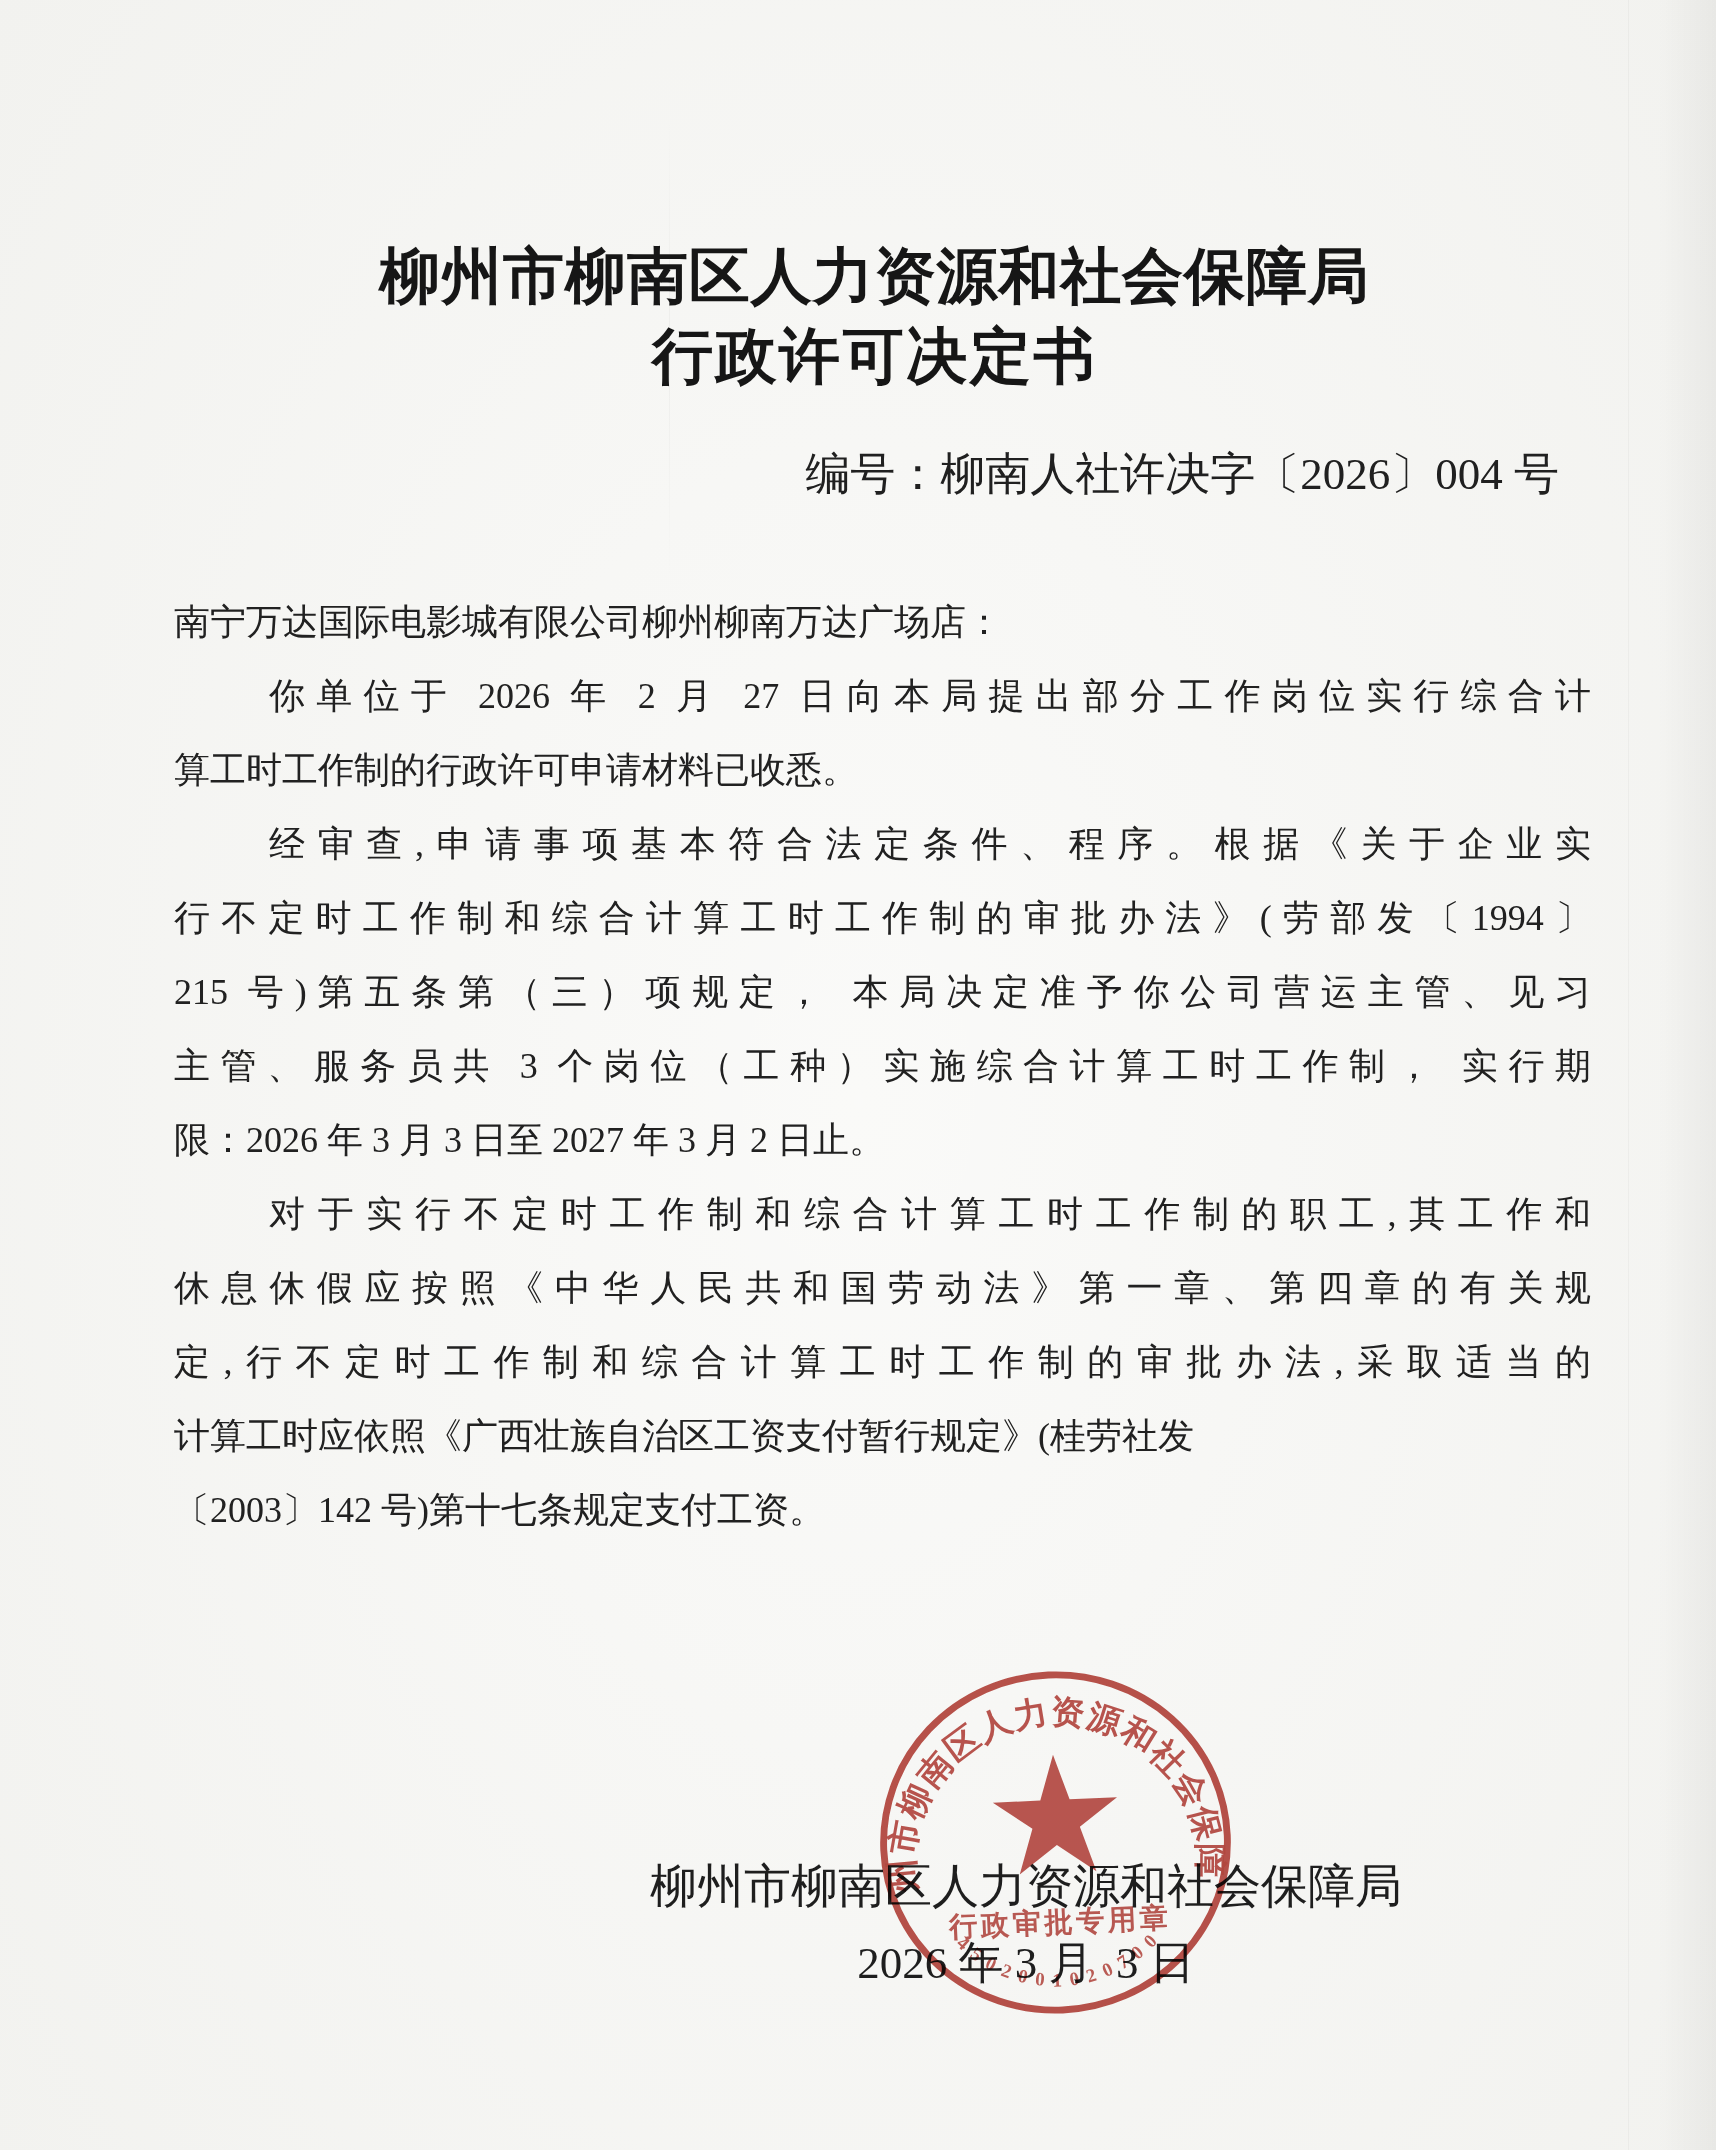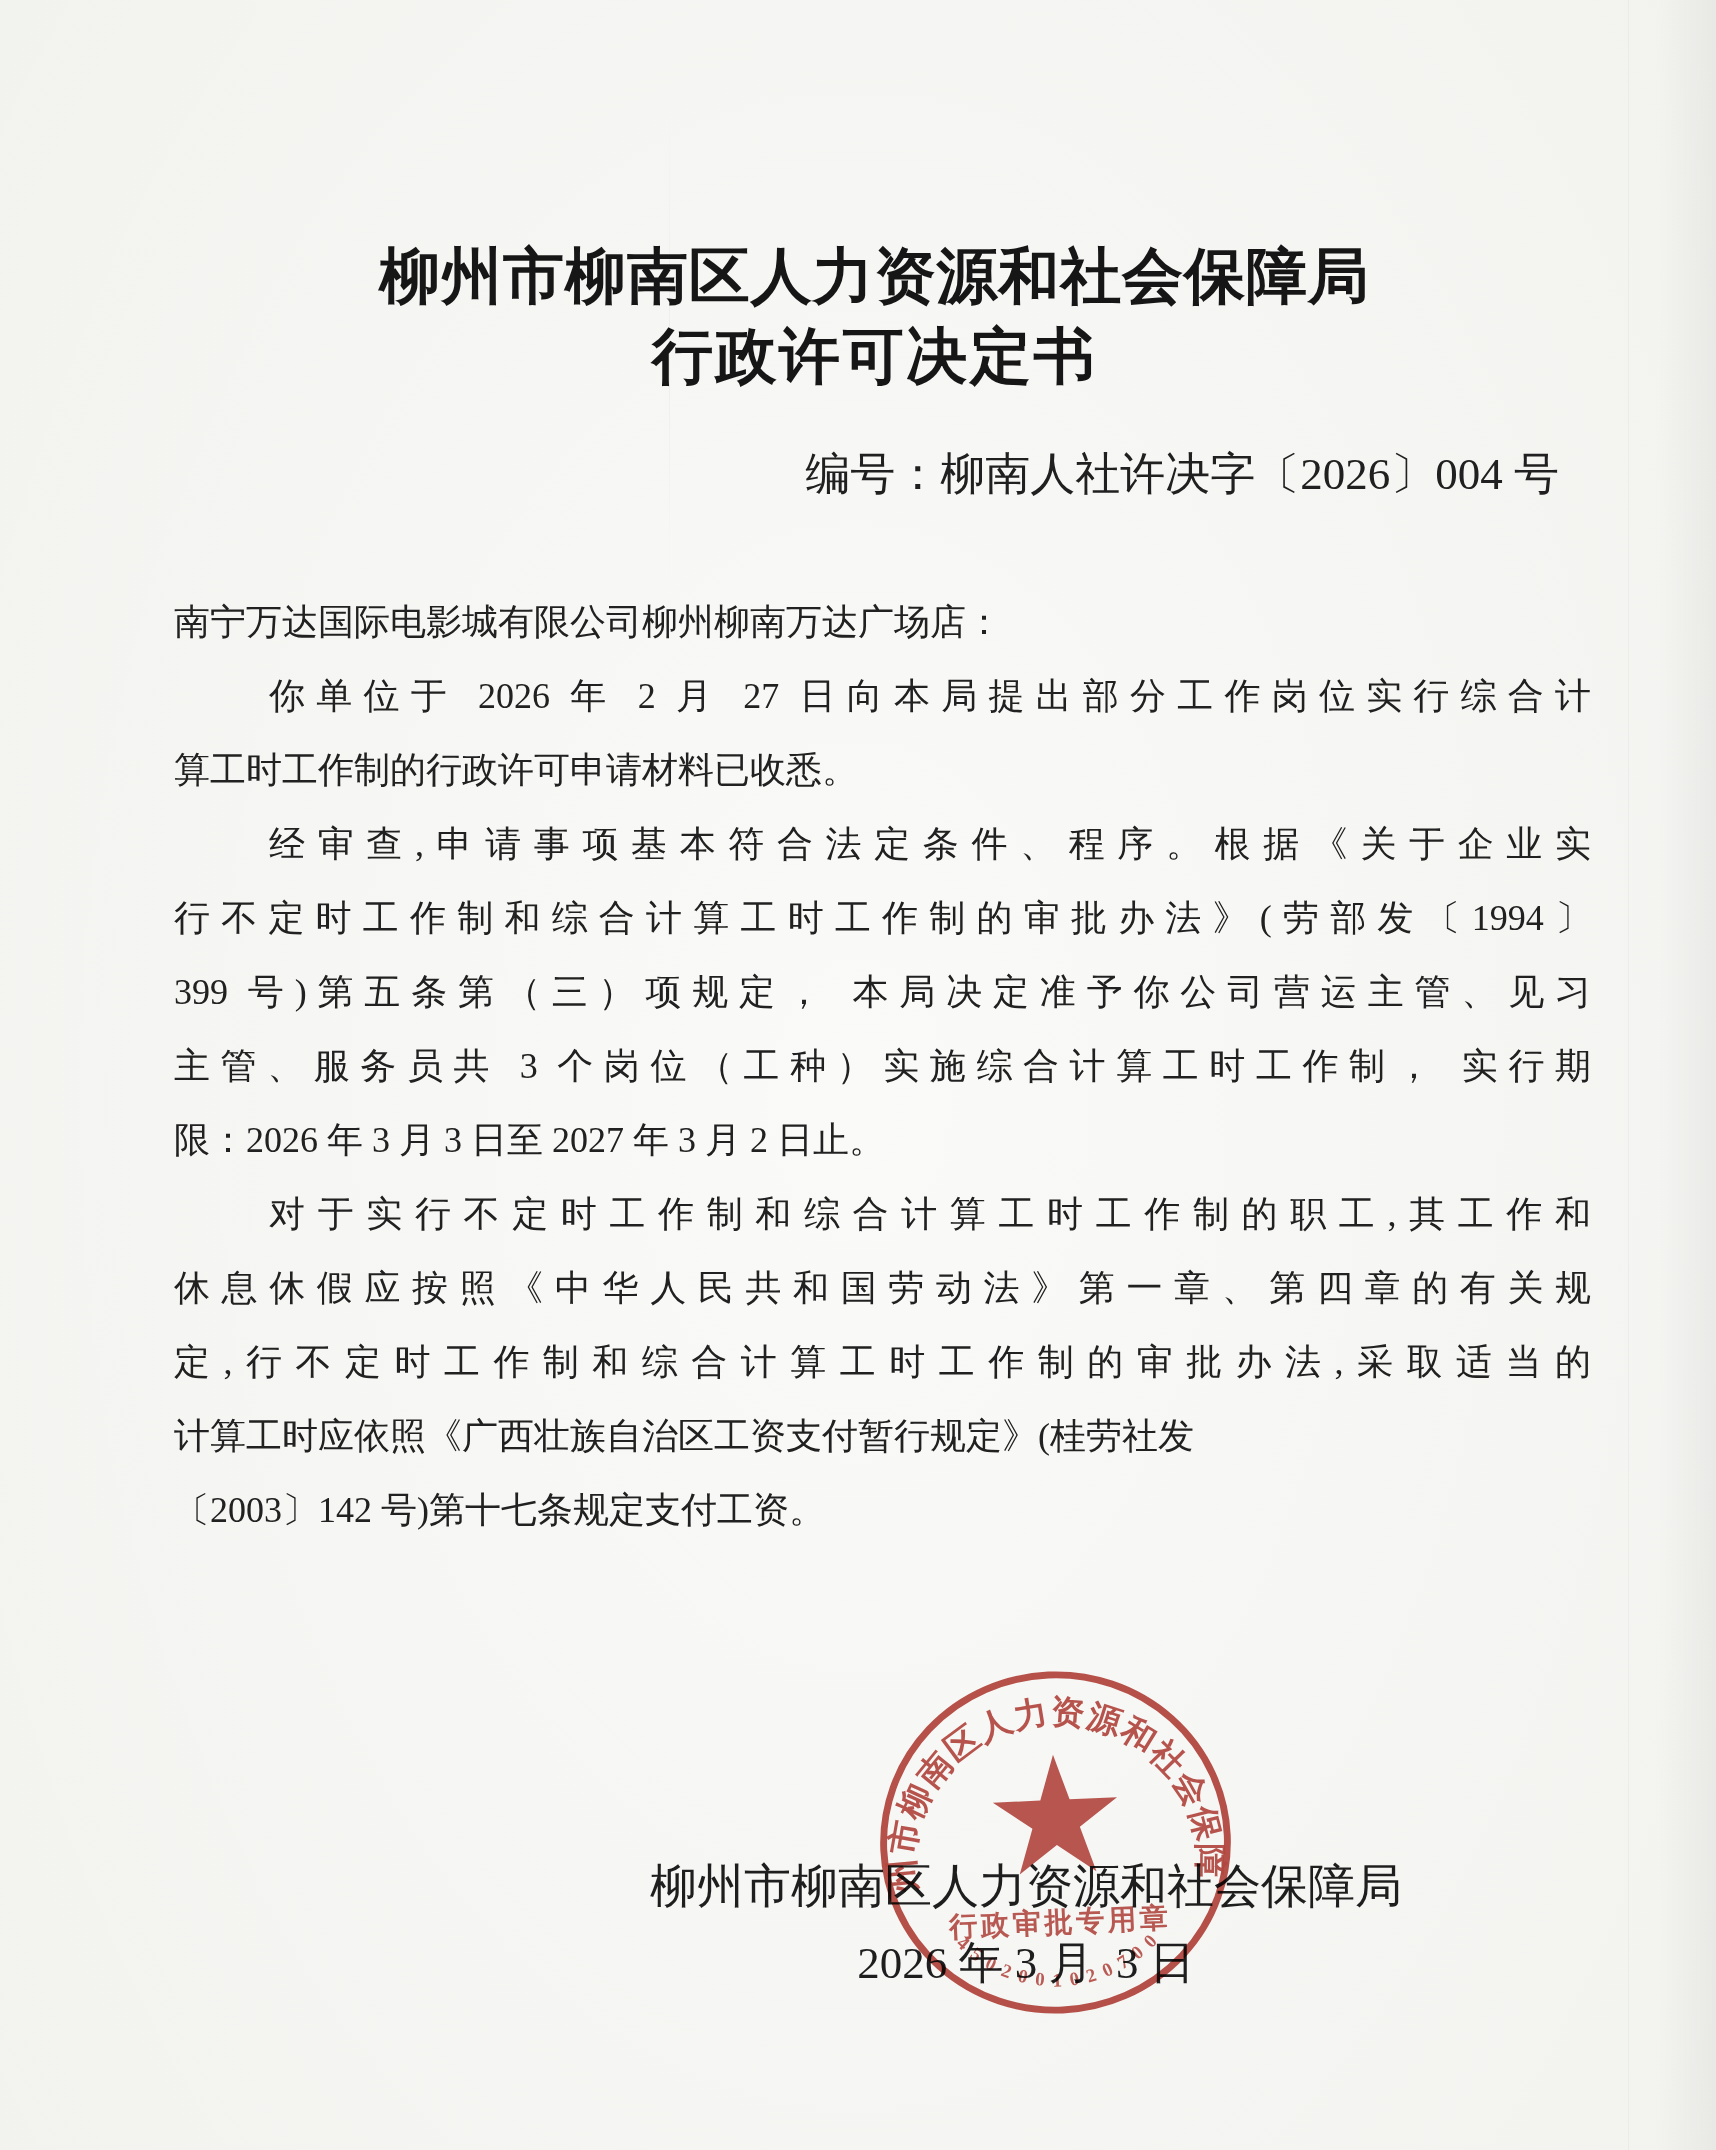--- a/index.html
+++ b/index.html
@@ -75,21 +75,21 @@
   </header>
 
   <div class="doc-number">编号：柳南人社许决字〔2026〕004 号</div>
 
   <main class="body-block">
     <div class="line">南宁万达国际电影城有限公司柳州柳南万达广场店：</div>
     <div class="line indent stretch">你单位于 2026 年 2 月 27 日向本局提出部分工作岗位实行综合计</div>
     <div class="line">算工时工作制的行政许可申请材料已收悉。</div>
     <div class="line indent stretch">经审查,申请事项基本符合法定条件、程序。根据《关于企业实</div>
     <div class="line stretch">行不定时工作制和综合计算工时工作制的审批办法》(劳部发〔1994〕</div>
-    <div class="line stretch">399 号)第五条第（三）项规定， 本局决定准予你公司营运主管、见习</div>
+    <div class="line stretch">215 号)第五条第（三）项规定， 本局决定准予你公司营运主管、见习</div>
     <div class="line stretch">主管、服务员共 3 个岗位（工种）实施综合计算工时工作制， 实行期</div>
     <div class="line">限：2026 年 3 月 3 日至 2027 年 3 月 2 日止。</div>
     <div class="line indent stretch">对于实行不定时工作制和综合计算工时工作制的职工,其工作和</div>
     <div class="line stretch">休息休假应按照《中华人民共和国劳动法》第一章、第四章的有关规</div>
     <div class="line stretch">定,行不定时工作制和综合计算工时工作制的审批办法,采取适当的</div>
     <div class="line">计算工时应依照《广西壮族自治区工资支付暂行规定》(桂劳社发</div>
     <div class="line">〔2003〕142 号)第十七条规定支付工资。</div>
   </main>
 
   <div class="sig-block">

